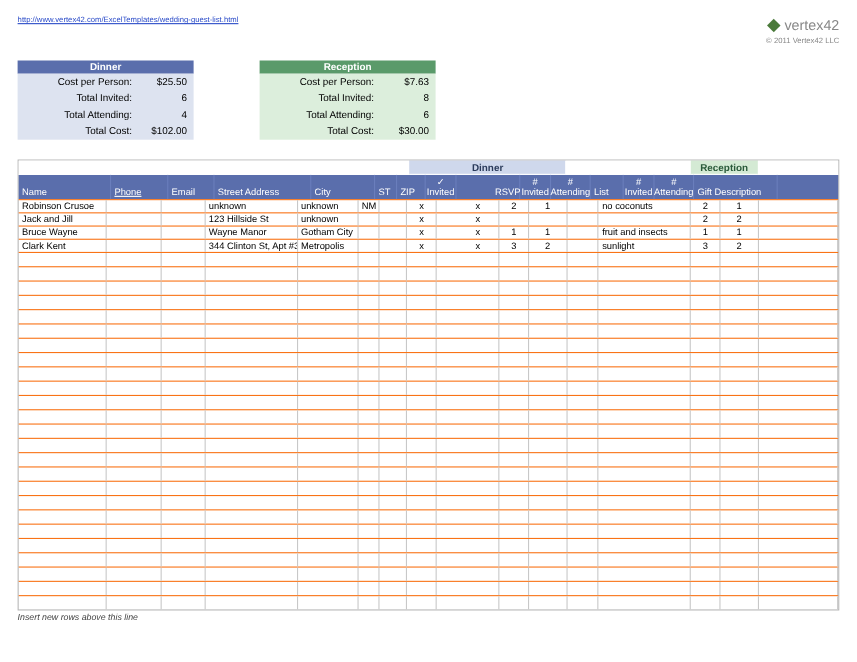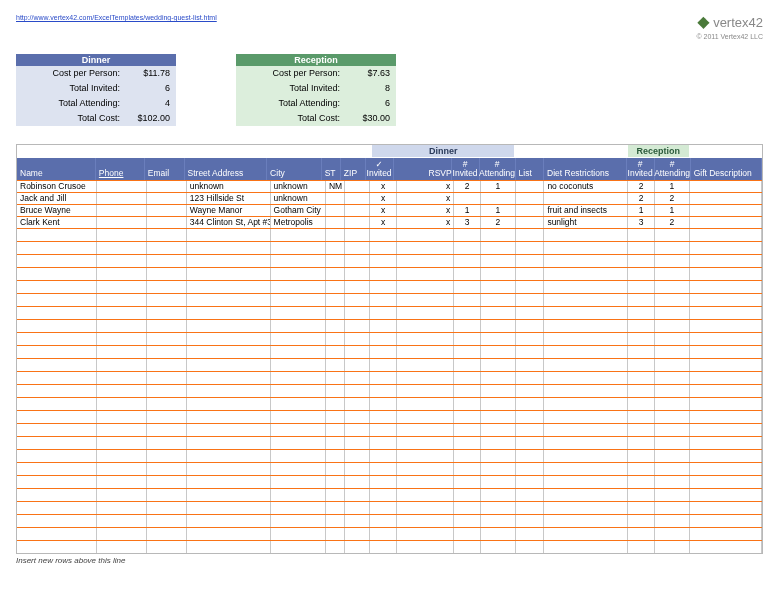--- a/index.html
+++ b/index.html
@@ -36,21 +36,21 @@
 .grid-row > div { padding: 0 3px; border-right: 1px solid #c8c8c8; white-space: nowrap; overflow: hidden; }
 .grid-row.empty > div { height: 12px; }
 .c-name { width: 84px; }
 .c-phone { width: 52px; text-decoration: underline; }
 .c-email { width: 42px; }
 .c-addr { width: 88px; }
 .c-city { width: 58px; }
 .c-st { width: 20px; text-align: center; }
 .c-zip { width: 26px; }
 .c-inv { width: 28px; text-align: center; }
-.c-rsvp { width: 26px; text-align: right; margin-left: 32px; }
+.c-rsvp { width: 26px; text-align: left; margin-left: 32px; }
 .c-ninv { width: 28px; text-align: center; }
 .c-natt { width: 36px; text-align: center; }
 .c-seat { width: 30px; }
 .c-diet { width: 88px; }
 .c-rinv { width: 28px; text-align: center; }
 .c-ratt { width: 36px; text-align: center; }
 .c-gift { width: 76px; }
 .footer-note { font-size: 8px; font-style: italic; color: #444; margin-top: 2px; }
 </style>
 </head>
@@ -65,21 +65,21 @@
     <div class="copyright">© 2011 Vertex42 LLC</div>
   </div>
 </div>
 
 <div class="summary-row">
   <div class="summary-box">
     <div class="summary-head dinner">Dinner</div>
     <div class="summary-body dinner" id="sum-dinner">
         <div class="summary-line">
           <span class="summary-label">Cost per Person:</span>
-          <span class="summary-value">$11.78</span>
+          <span class="summary-value">$25.50</span>
         </div>
         <div class="summary-line">
           <span class="summary-label">Total Invited:</span>
           <span class="summary-value">6</span>
         </div>
         <div class="summary-line">
           <span class="summary-label">Total Attending:</span>
           <span class="summary-value">4</span>
         </div>
         <div class="summary-line">
@@ -135,21 +135,20 @@
     <div class="c-rsvp">RSVP</div>
     <div class="c-ninv sub">
         <span>#</span>
         <span>Invited</span>
       </div>
     <div class="c-natt sub">
         <span>#</span>
         <span>Attending</span>
       </div>
     <div class="c-seat">List</div>
-    <div class="c-diet">Diet Restrictions</div>
     <div class="c-rinv sub">
         <span>#</span>
         <span>Invited</span>
       </div>
     <div class="c-ratt sub">
         <span>#</span>
         <span>Attending</span>
       </div>
     <div class="c-gift">Gift Description</div>
   </div>

